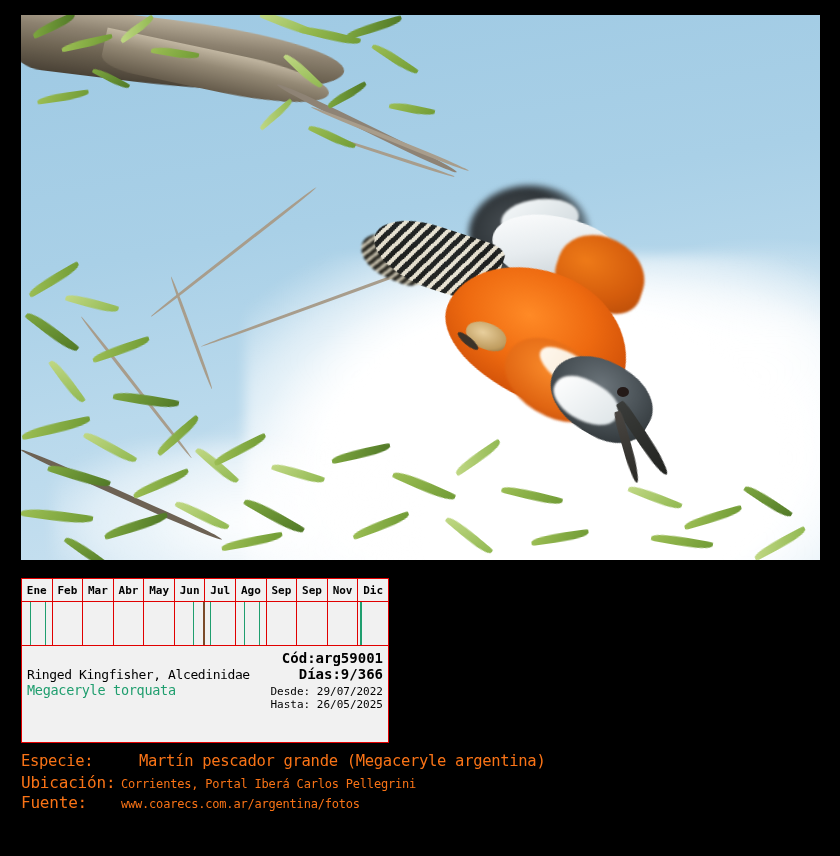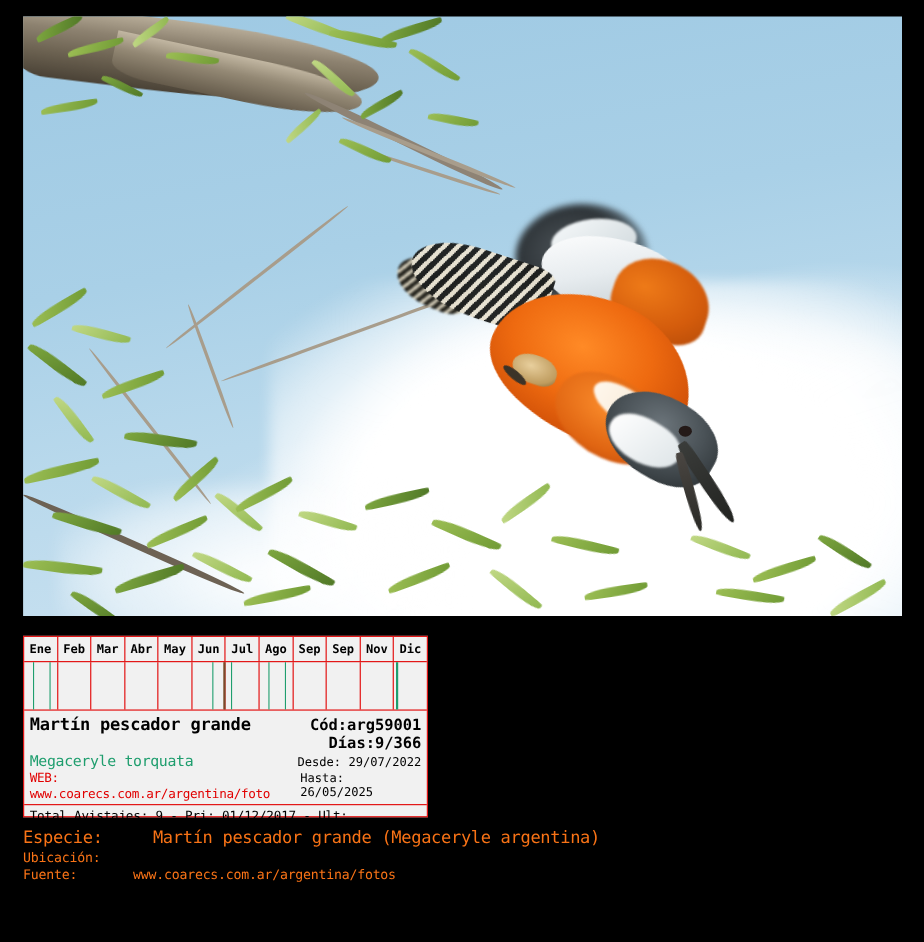--- a/index.html
+++ b/index.html
@@ -234,21 +234,21 @@
     letter-spacing:-.2px;
   }
 
   
   .caption { position:absolute; left:21px; top:752px; width:800px; color:#f97316; }
   .cap-row { display:flex; align-items:baseline; }
   .cap-big .cap-label { width:118px; font-size:15.5px; letter-spacing:-.3px; }
   .cap-big .cap-value { font-size:15.5px; letter-spacing:-.3px; }
   .cap-big { margin-bottom:3px; }
   .cap-small { margin-bottom:1px; }
-  .cap-small .cap-label { width:100px; font-size:12px; letter-spacing:-.2px; }
+  .cap-small .cap-label { width:100px; font-size:16px; letter-spacing:-.2px; }
   .cap-small .cap-value { font-size:12px; letter-spacing:-.2px; }
 </style>
 </head>
 <body>
 
 <div id="page">
 
   <div class="photo">
     <div class="sky-grad"></div>
     <div class="cloud"></div>
@@ -388,45 +388,44 @@
         <div></div>
         <div></div>
         <div style="position: relative;">
             <div class="tick wide" style="position: absolute; left: 4%;"></div>
           </div>
       </div>
     </div>
 
     <div class="info">
       <div class="row">
-        <span class="sp-common">Martín pescador grande</span>
         <span class="r-cod">Cód:arg59001</span>
       </div>
       <div class="row">
+        <span class="sp-eng">Ringed Kingfisher, Alcedinidae</span>
         <span class="r-dias">Días:9/366</span>
       </div>
       <div class="row">
         <span class="sp-sci">Megaceryle torquata</span>
         <span class="r-small">Desde: 29/07/2022</span>
       </div>
       <div class="row">
-        <span class="sp-web">WEB: www.coarecs.com.ar/argentina/foto</span>
         <span class="r-small">Hasta: 26/05/2025</span>
       </div>
     </div>
-    <div class="totline">Total Avistajes: 9 - Pri: 01/12/2017 - Ult: 25/06/2023</div>
   </div>
 
   <div class="caption">
     <div class="cap-row cap-big">
       <span class="cap-label">Especie:</span>
       <span class="cap-value">Martín pescador grande (Megaceryle argentina)</span>
     </div>
     <div class="cap-row cap-small">
       <span class="cap-label">Ubicación:</span>
+      <span class="cap-value">Corrientes, Portal Iberá Carlos Pellegrini</span>
     </div>
     <div class="cap-row cap-small">
       <span class="cap-label">Fuente:</span>
       <span class="cap-value">www.coarecs.com.ar/argentina/fotos</span>
     </div>
   </div>
 
 </div>
 
 </body></html>

